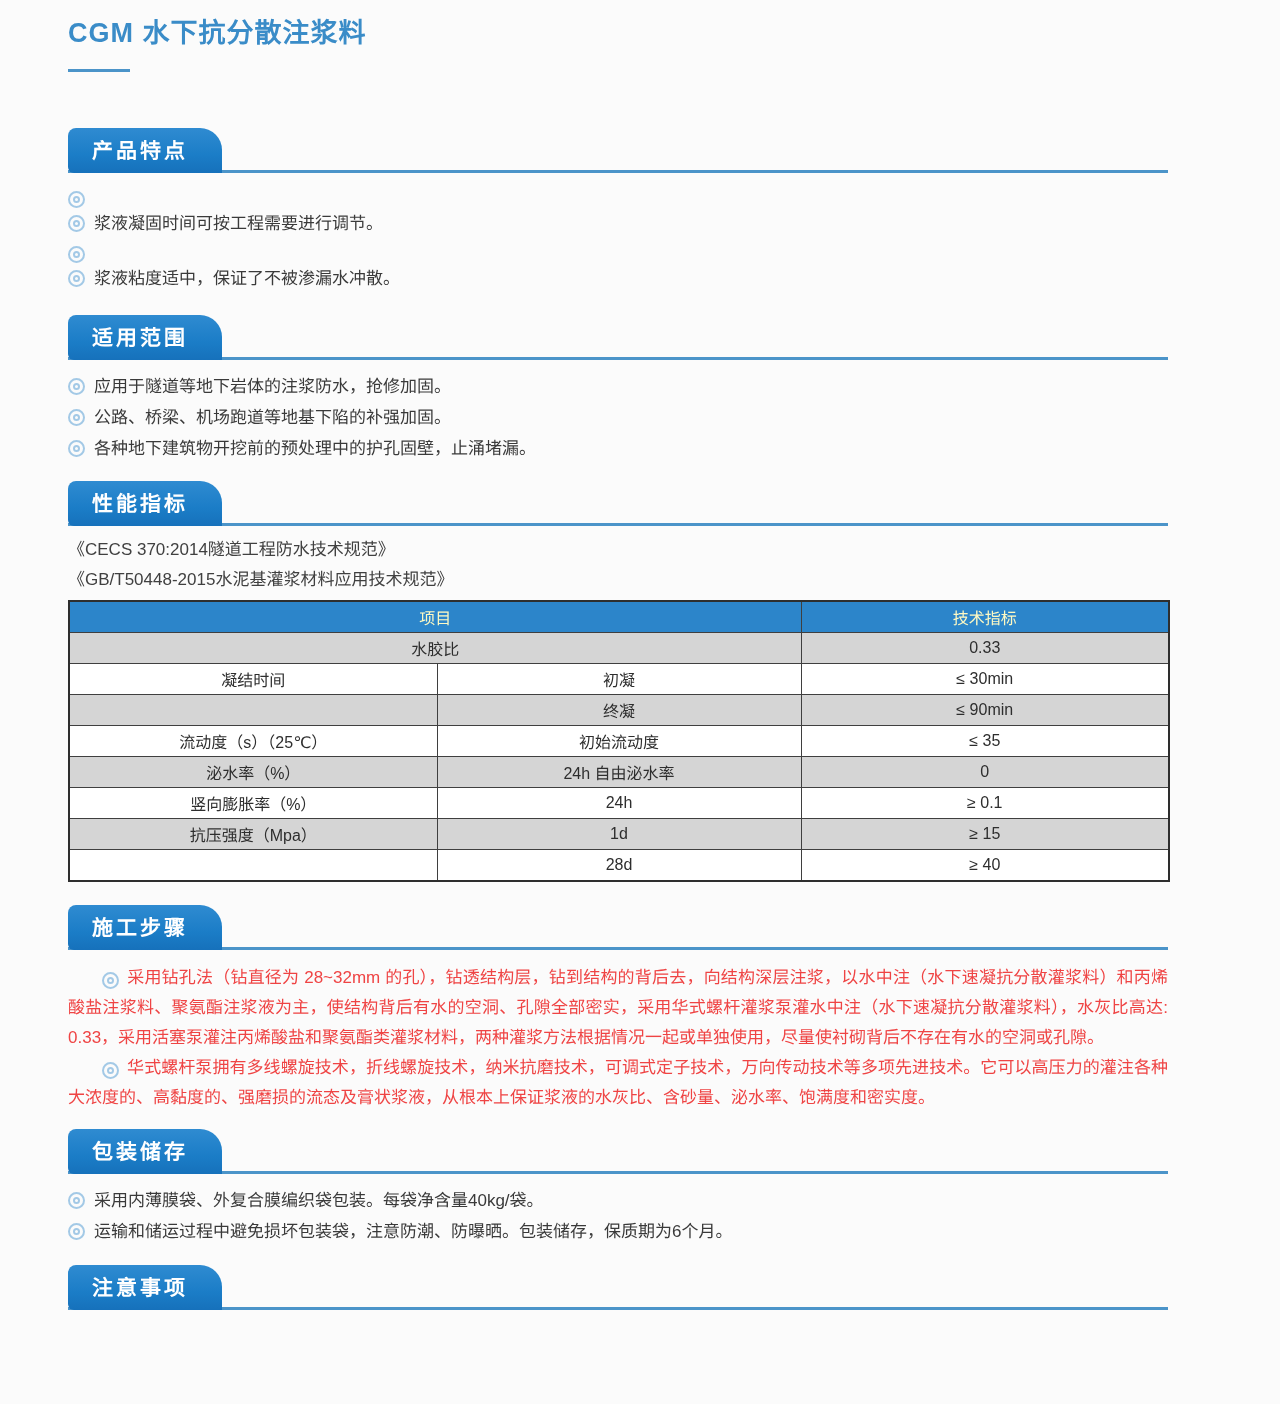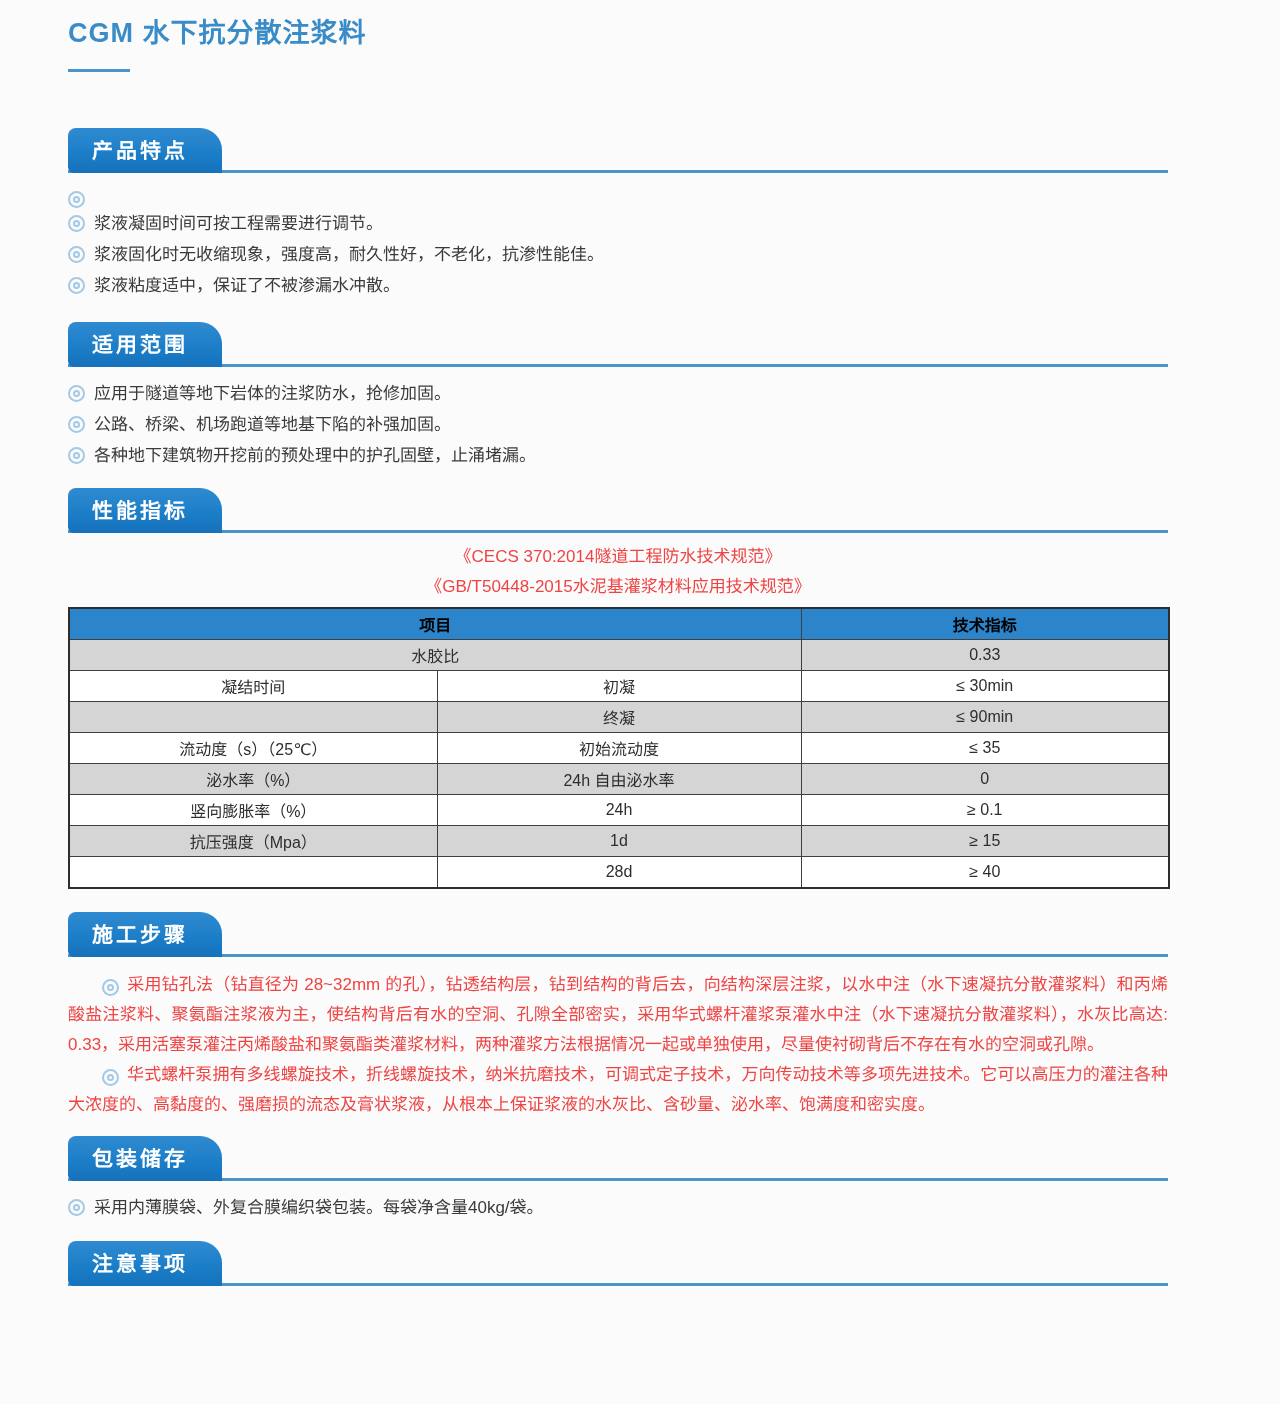--- a/index.html
+++ b/index.html
@@ -24,28 +24,28 @@
   .sec-rule{position:absolute;left:0;bottom:0;width:1100px;height:3px;background:#4b94c9;}
 
   
   .blist{list-style:none;margin:11px 0 0 0;padding:0;}
   .blist li{display:flex;align-items:flex-start;line-height:31px;font-size:17px;color:#3a3a3a;}
   .ring{flex:0 0 auto;width:13px;height:13px;border:2px solid #a3c9e6;border-radius:50%;
         display:inline-flex;align-items:center;justify-content:center;margin:7px 9px 0 0;}
   .ring::after{content:'';width:3px;height:3px;border:2px solid #a3c9e6;border-radius:50%;}
 
   
-  .standards{margin-top:9px;text-align:center;color:#ef4444;font-size:17px;line-height:30px;}
+  .standards{margin-top:9px;text-align:left;color:#404040;font-size:17px;line-height:30px;}
 
   
   table.perf{width:1100px;border-collapse:collapse;margin-top:5px;table-layout:fixed;}
   table.perf th,table.perf td{border:1px solid #3f3f3f;height:30px;text-align:center;
         font-size:16px;color:#2e2e2e;padding:0;}
   table.perf{border:2px solid #2e2e2e;}
-  table.perf thead th{background:#2c85ca;color:#000000;font-weight:bold;}
+  table.perf thead th{background:#2c85ca;color:#fef9c3;font-weight:normal;}
   table.perf tr.g td{background:#d5d5d5;}
   table.perf tr.w td{background:#ffffff;}
 
   
   .paras{margin-top:13px;}
   .paras p{margin:0;font-size:17px;line-height:30px;color:#ef4444;
            text-align:justify;text-indent:34px;}
   .paras .ring{display:inline-flex;vertical-align:-1px;margin:0 8px 0 0;}
 
   
@@ -75,21 +75,20 @@
       <ul class="blist">
         <li>
             <span class="ring"></span>
           </li>
         <li>
             <span class="ring"></span>
             <span>浆液凝固时间可按工程需要进行调节。</span>
           </li>
         <li>
             <span class="ring"></span>
-            <span>浆液固化时无收缩现象，强度高，耐久性好，不老化，抗渗性能佳。</span>
           </li>
         <li>
             <span class="ring"></span>
             <span>浆液粘度适中，保证了不被渗漏水冲散。</span>
           </li>
       </ul>
     </div>
 
     <div class="section gap-b">
       <div class="sec-head">
@@ -199,20 +198,24 @@
         <div class="sec-tab">
           <span>包装储存</span>
         </div>
         <div class="sec-rule"></div>
       </div>
       <ul class="blist">
         <li>
             <span class="ring"></span>
             <span>采用内薄膜袋、外复合膜编织袋包装。每袋净含量40kg/袋。</span>
           </li>
+        <li>
+            <span class="ring"></span>
+            <span>运输和储运过程中避免损坏包装袋，注意防潮、防曝晒。包装储存，保质期为6个月。</span>
+          </li>
       </ul>
     </div>
 
     <div class="section gap-f">
       <div class="sec-head">
         <div class="sec-tab">
           <span>注意事项</span>
         </div>
         <div class="sec-rule"></div>
       </div>

